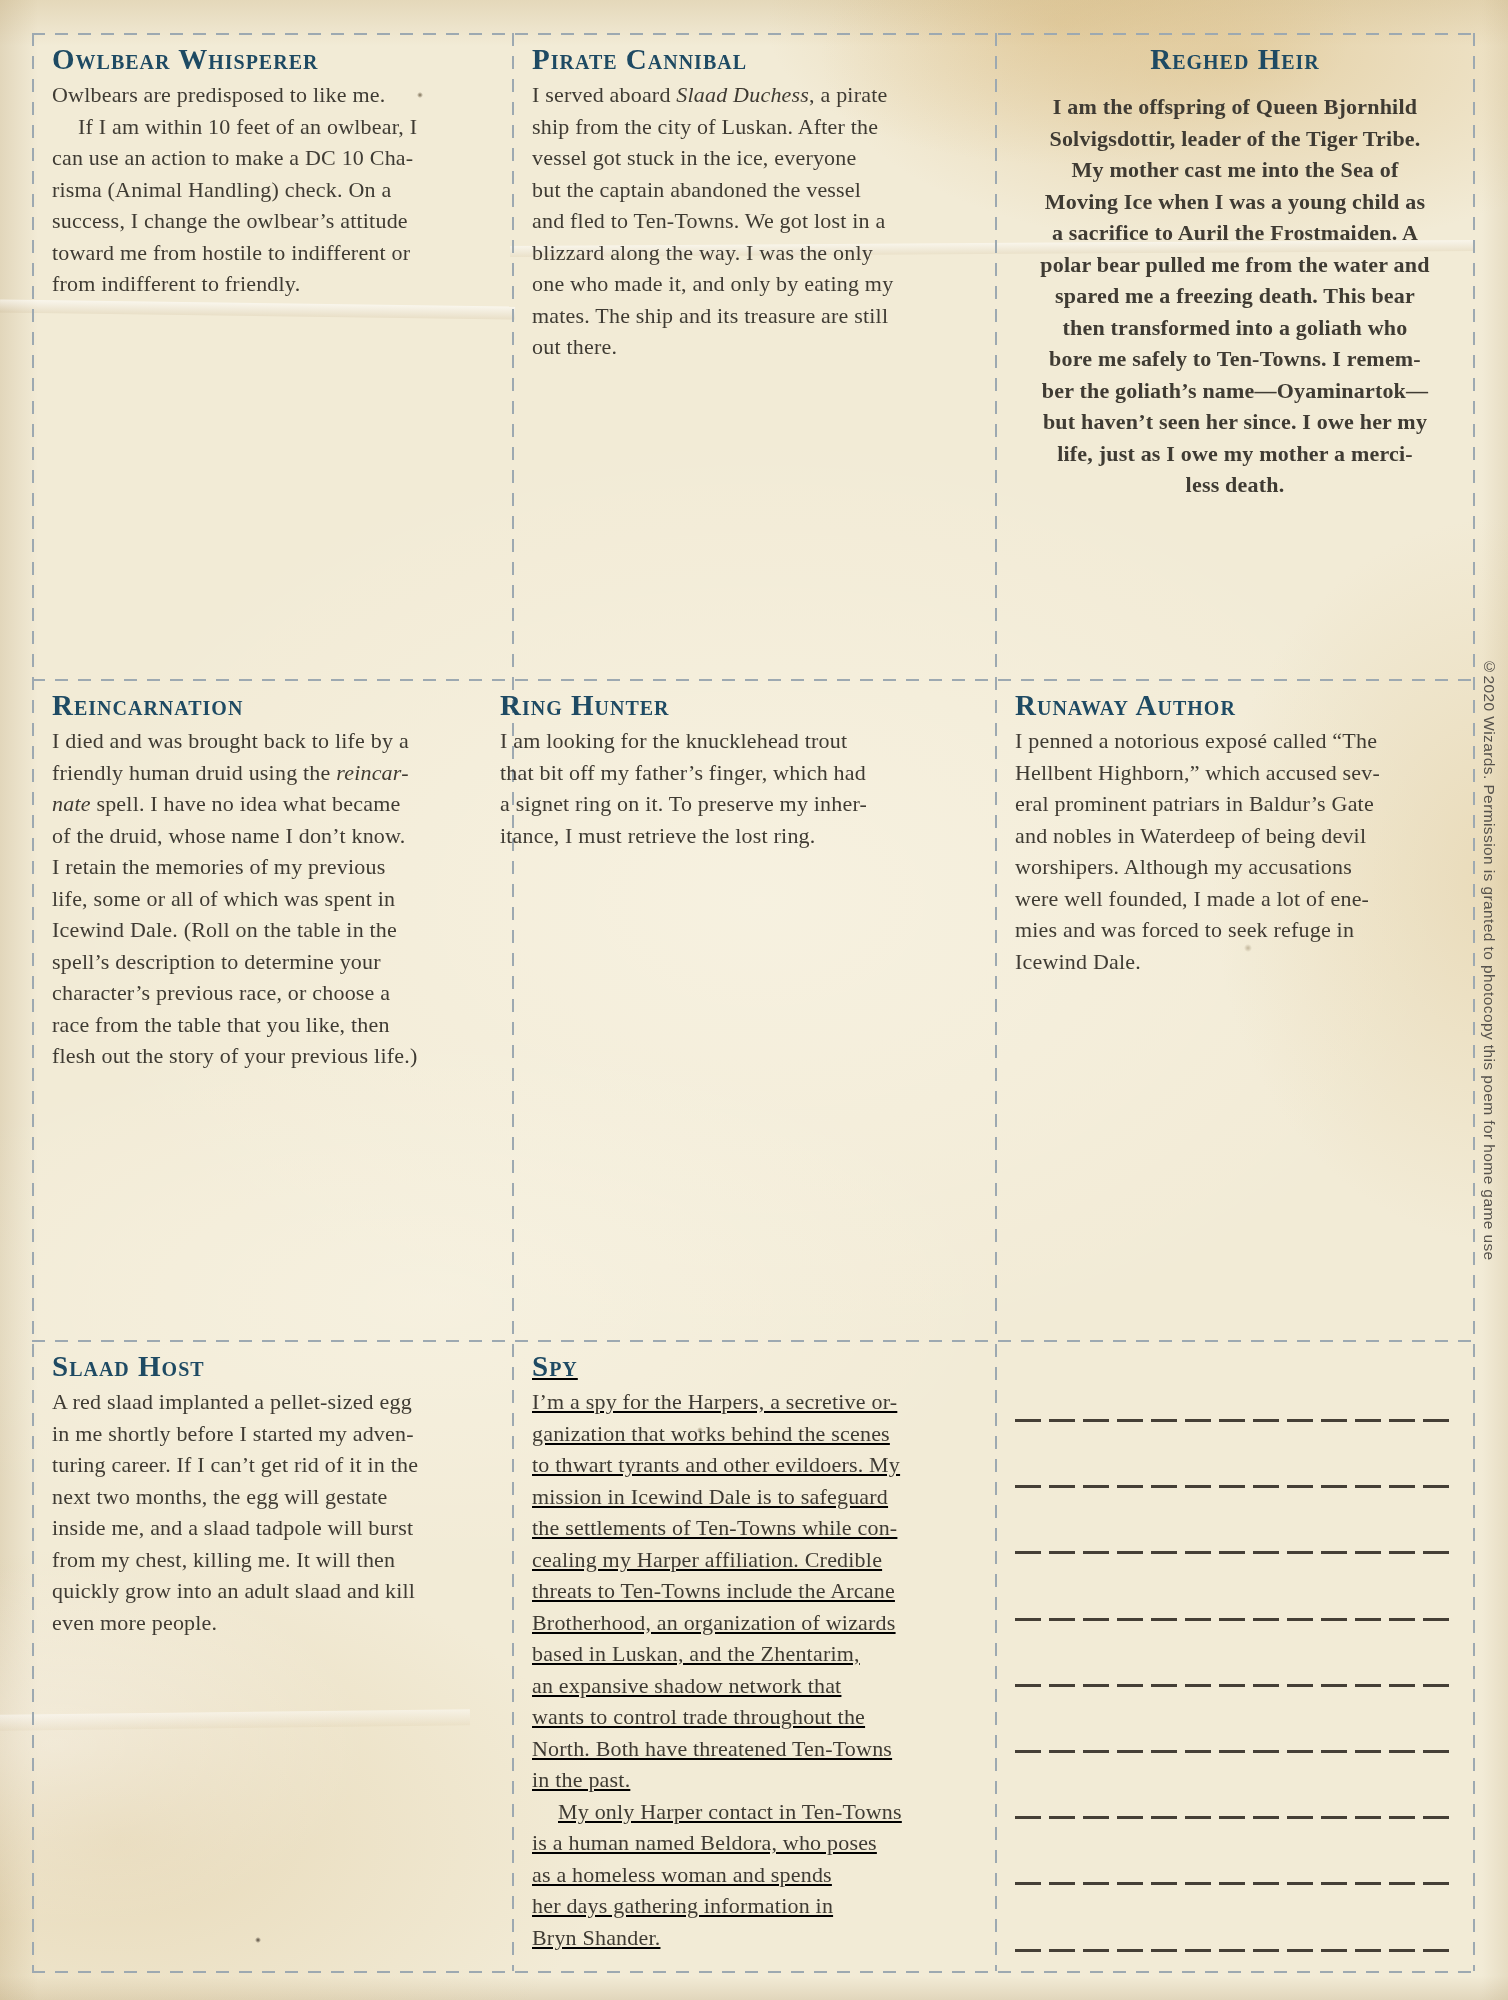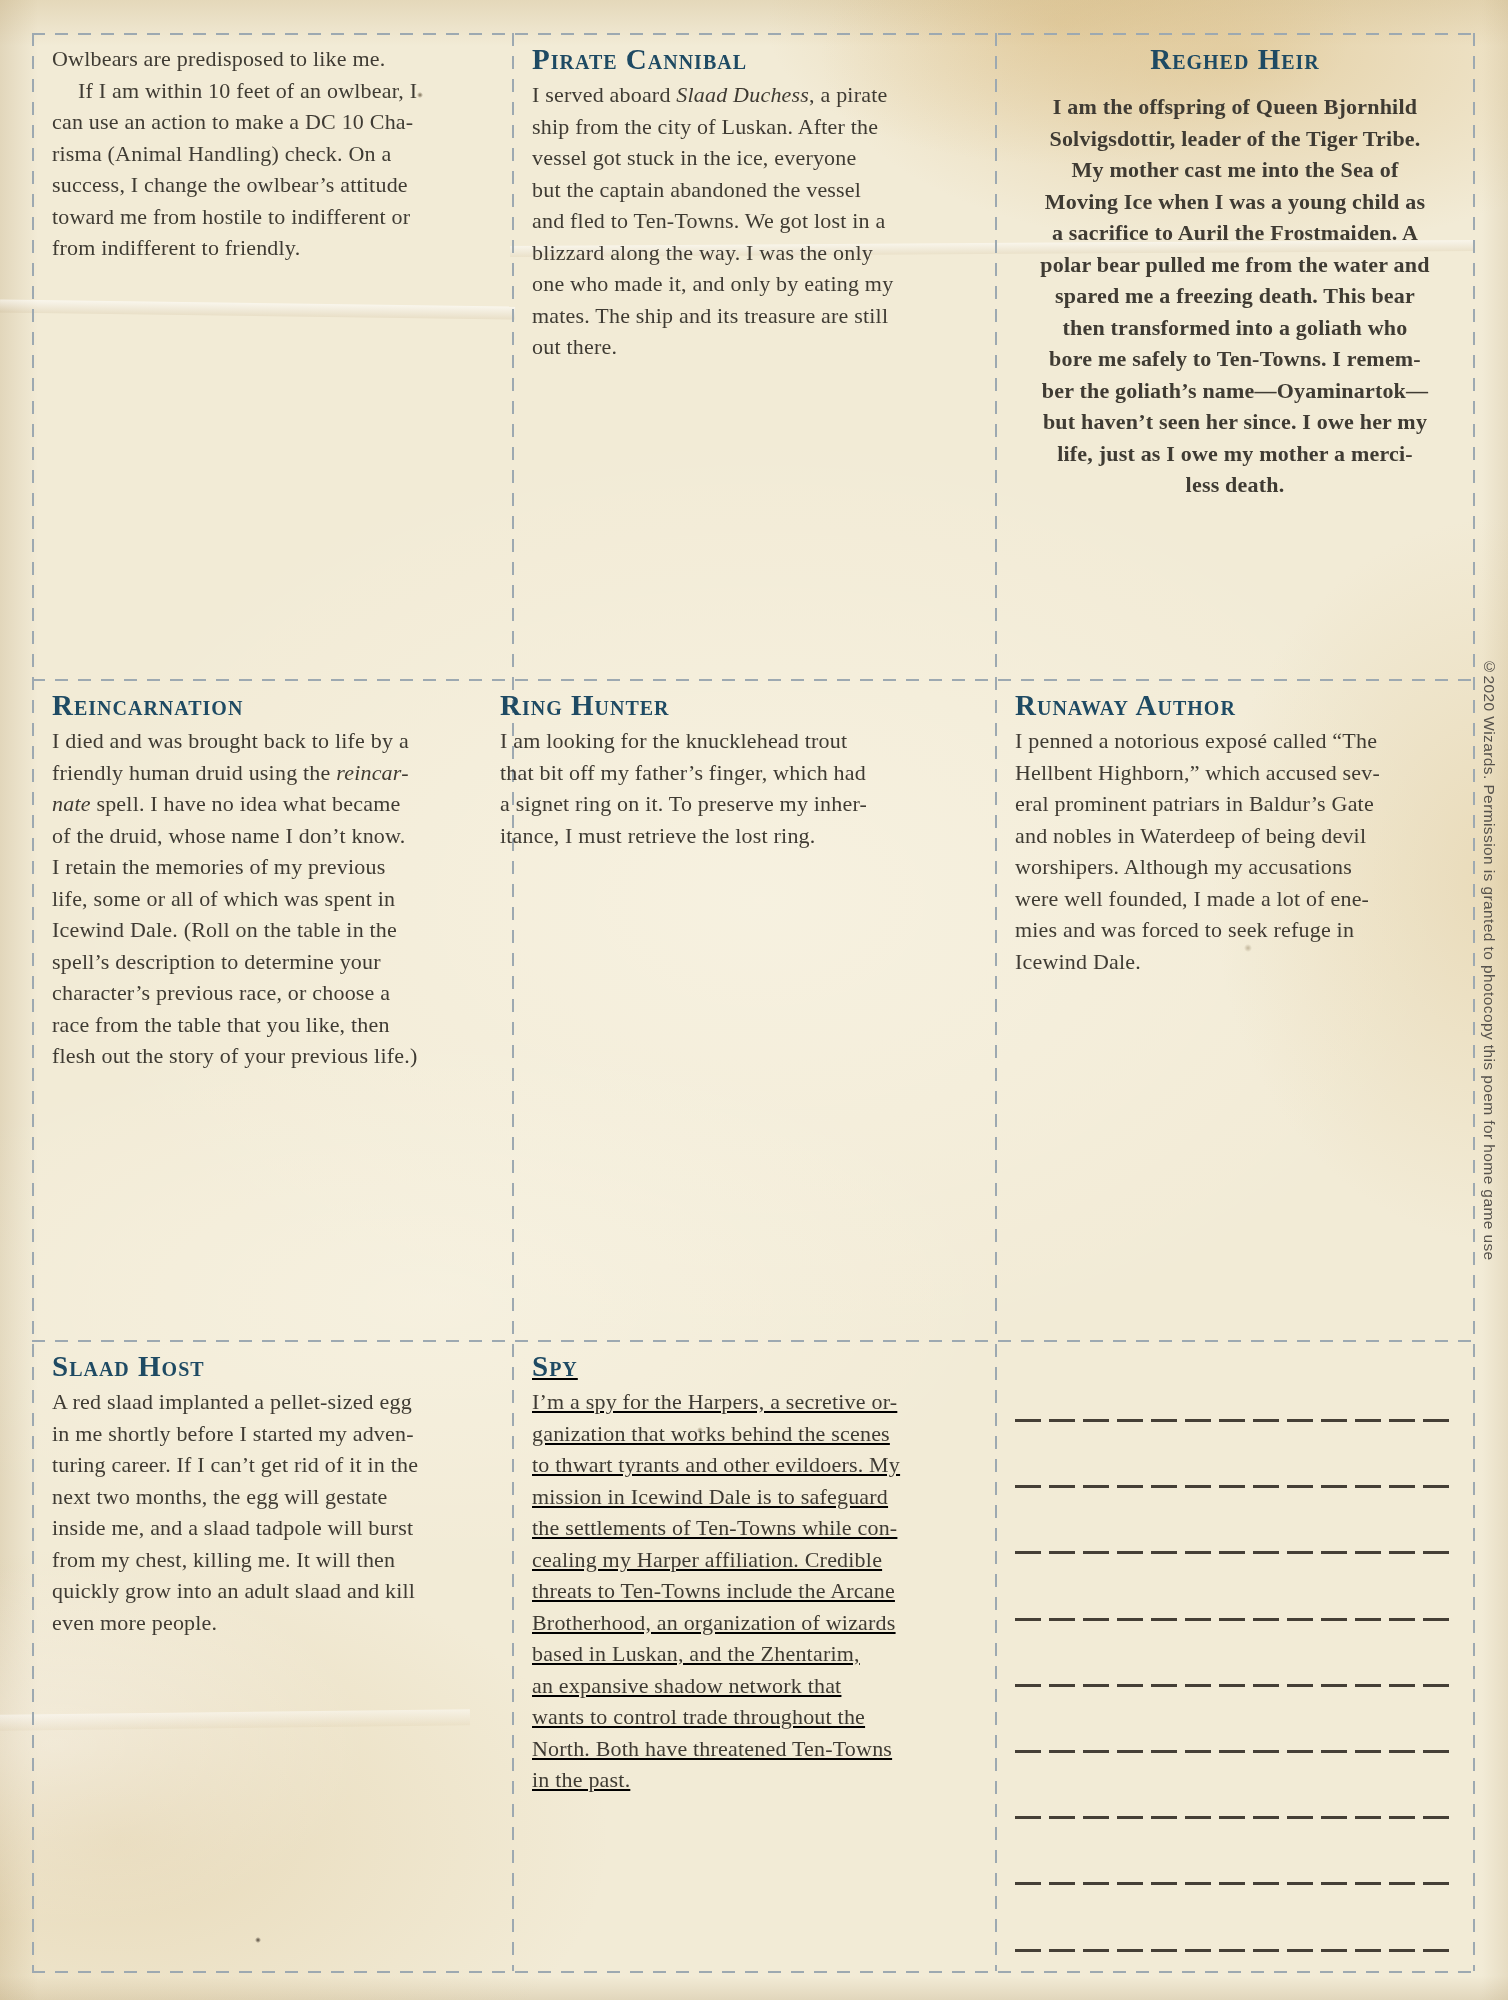--- a/index.html
+++ b/index.html
@@ -86,20 +86,21 @@
   <div class="cut v" style="left:512px"></div>
   <div class="cut v" style="left:995px"></div>
   <div class="cut v" style="left:1473px"></div>
   <div class="cut h" style="top:33px"></div>
   <div class="cut h" style="top:679px"></div>
   <div class="cut h" style="top:1340px"></div>
   <div class="cut h" style="top:1971px"></div>
 
   <div id="cards">
       <div class="card" style="left: 32px; top: 33px; width: 480px; height: 646px;">
+        <h2 class="card-title">Owlbear Whisperer</h2>
         <p class="normal">Owlbears are predisposed to like me.</p>
         <p class="indent">If I am within 10 feet of an owlbear, I<br>can use an action to make a DC 10 Cha-<br>risma (Animal Handling) check. On a<br>success, I change the owlbear’s attitude<br>toward me from hostile to indifferent or<br>from indifferent to friendly.</p>
       </div>
       <div class="card" style="left: 512px; top: 33px; width: 483px; height: 646px;">
         <h2 class="card-title">Pirate Cannibal</h2>
         <p class="normal">I served aboard <i>Slaad Duchess</i>, a pirate<br>ship from the city of Luskan. After the<br>vessel got stuck in the ice, everyone<br>but the captain abandoned the vessel<br>and fled to Ten-Towns. We got lost in a<br>blizzard along the way. I was the only<br>one who made it, and only by eating my<br>mates. The ship and its treasure are still<br>out there.</p>
       </div>
       <div class="card" style="left: 995px; top: 33px; width: 478px; height: 646px; text-align: center;">
         <h2 class="card-title">Reghed Heir</h2>
         <p class="spaced">I am the offspring of Queen Bjornhild<br>Solvigsdottir, leader of the Tiger Tribe.<br>My mother cast me into the Sea of<br>Moving Ice when I was a young child as<br>a sacrifice to Auril the Frostmaiden. A<br>polar bear pulled me from the water and<br>spared me a freezing death. This bear<br>then transformed into a goliath who<br>bore me safely to Ten-Towns. I remem-<br>ber the goliath’s name—Oyaminartok—<br>but haven’t seen her since. I owe her my<br>life, just as I owe my mother a merci-<br>less death.</p>
@@ -116,20 +117,21 @@
         <h2 class="card-title">Runaway Author</h2>
         <p class="normal">I penned a notorious exposé called “The<br>Hellbent Highborn,” which accused sev-<br>eral prominent patriars in Baldur’s Gate<br>and nobles in Waterdeep of being devil<br>worshipers. Although my accusations<br>were well founded, I made a lot of ene-<br>mies and was forced to seek refuge in<br>Icewind Dale.</p>
       </div>
       <div class="card" style="left: 32px; top: 1340px; width: 480px; height: 631px;">
         <h2 class="card-title">Slaad Host</h2>
         <p class="normal">A red slaad implanted a pellet-sized egg<br>in me shortly before I started my adven-<br>turing career. If I can’t get rid of it in the<br>next two months, the egg will gestate<br>inside me, and a slaad tadpole will burst<br>from my chest, killing me. It will then<br>quickly grow into an adult slaad and kill<br>even more people.</p>
       </div>
       <div class="card" style="left: 512px; top: 1340px; width: 483px; height: 631px; text-decoration: underline;">
         <h2 class="card-title">Spy</h2>
         <p class="normal">I’m a spy for the Harpers, a secretive or-<br>ganization that works behind the scenes<br>to thwart tyrants and other evildoers. My<br>mission in Icewind Dale is to safeguard<br>the settlements of Ten-Towns while con-<br>cealing my Harper affiliation. Credible<br>threats to Ten-Towns include the Arcane<br>Brotherhood, an organization of wizards<br>based in Luskan, and the Zhentarim,<br>an expansive shadow network that<br>wants to control trade throughout the<br>North. Both have threatened Ten-Towns<br>in the past.</p>
+        <p class="indent">My only Harper contact in Ten-Towns<br>is a human named Beldora, who poses<br>as a homeless woman and spends<br>her days gathering information in<br>Bryn Shander.</p>
       </div>
       <div class="card" style="left: 995px; top: 1340px; width: 478px; height: 631px;">
         <div class="write-line" style="top: 79px;"></div>
         <div class="write-line" style="top: 145px;"></div>
         <div class="write-line" style="top: 211px;"></div>
         <div class="write-line" style="top: 278px;"></div>
         <div class="write-line" style="top: 344px;"></div>
         <div class="write-line" style="top: 410px;"></div>
         <div class="write-line" style="top: 476px;"></div>
         <div class="write-line" style="top: 542px;"></div>

